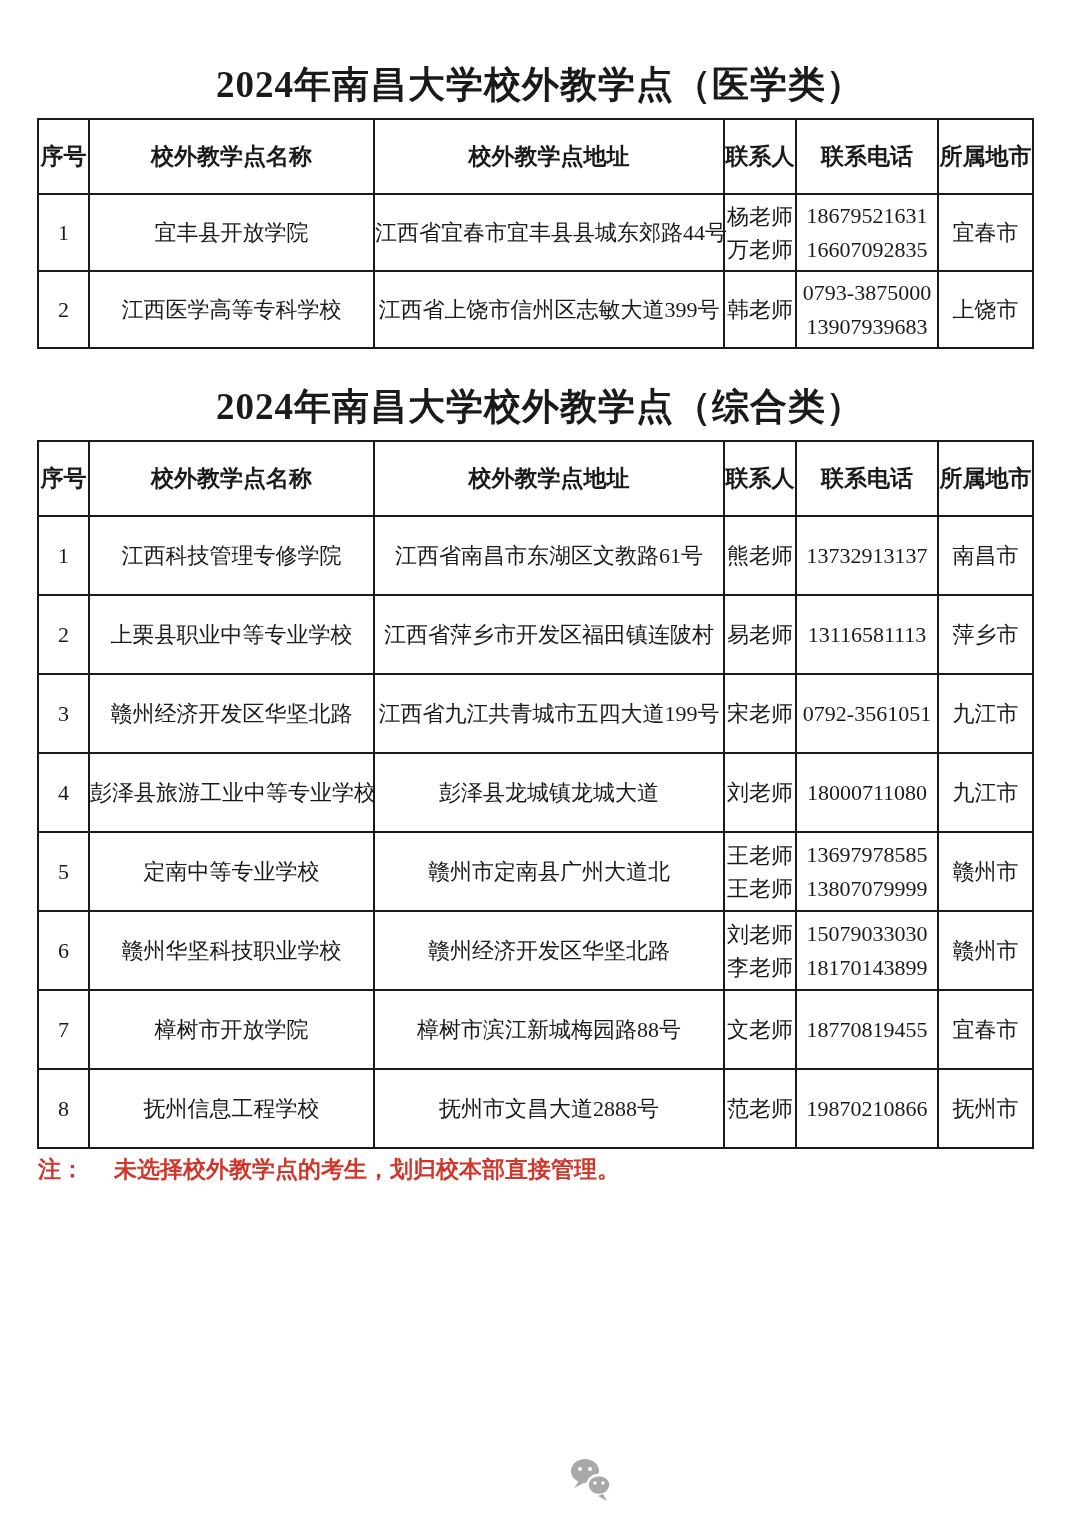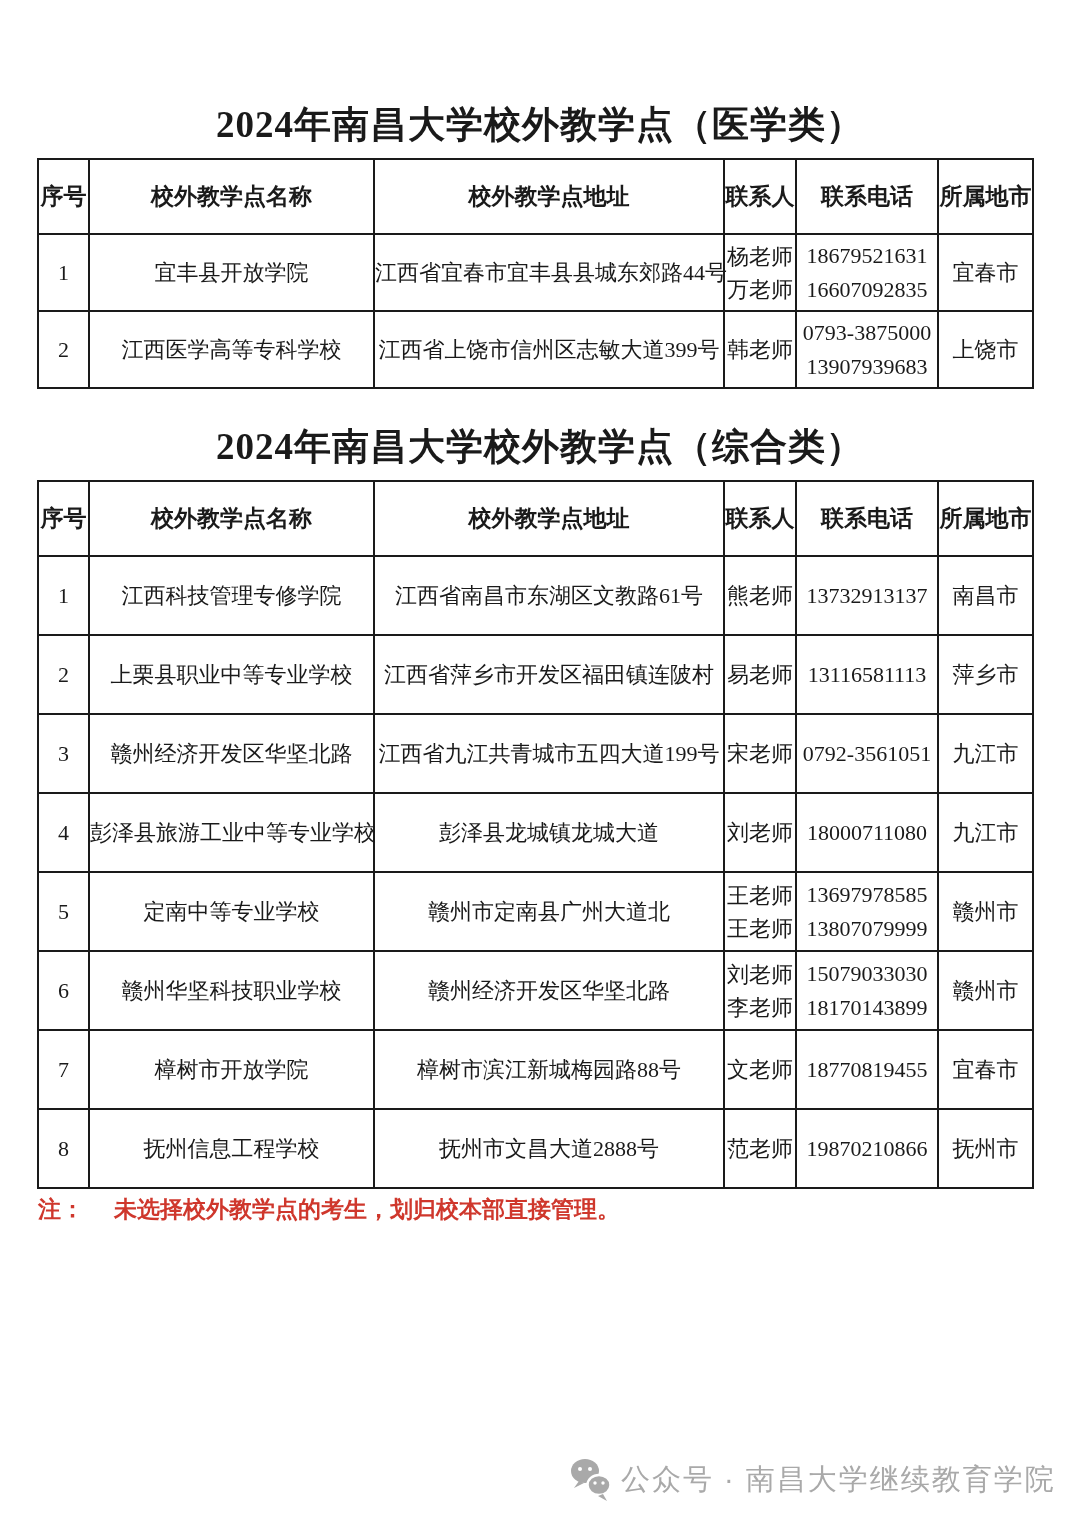--- a/index.html
+++ b/index.html
@@ -13,21 +13,21 @@
     overflow: hidden;
   }
   .doc-title {
     text-align: center;
     font-size: 37px;
     font-weight: bold;
     line-height: 42px;
     letter-spacing: 1px;
     white-space: nowrap;
   }
-  .title-1 { padding-top: 104px; }
+  .title-1 { padding-top: 64px; }
   .title-2 { margin-top: 37px; }
 
   table.points-table {
     border-collapse: collapse;
     table-layout: fixed;
     margin-left: 37px;
     width: 995px;
     margin-top: 12px;
   }
   table.points-table th,
@@ -268,14 +268,13 @@
       <ellipse cx="15" cy="13" rx="14" ry="12" class="wc-fill" fill="#a9a9a9"></ellipse>
       <path d="M9 23 L4 30 L14 25 Z" class="wc-fill" fill="#a9a9a9"></path>
       <circle cx="10" cy="11" r="2" fill="#ffffff"></circle>
       <circle cx="20" cy="11" r="2" fill="#ffffff"></circle>
       <ellipse cx="29" cy="27" rx="11.5" ry="10" class="wc-fill" stroke="#ffffff" stroke-width="2.5" fill="#a9a9a9"></ellipse>
       <path d="M33 36 L37 43 L28 38 Z" class="wc-fill" fill="#a9a9a9"></path>
       <circle cx="25" cy="25" r="1.7" fill="#ffffff"></circle>
       <circle cx="33" cy="25" r="1.7" fill="#ffffff"></circle>
     </svg>
   </span>
-  <span>公众号 · 南昌大学继续教育学院</span>
 </div>
 
 </body></html>

